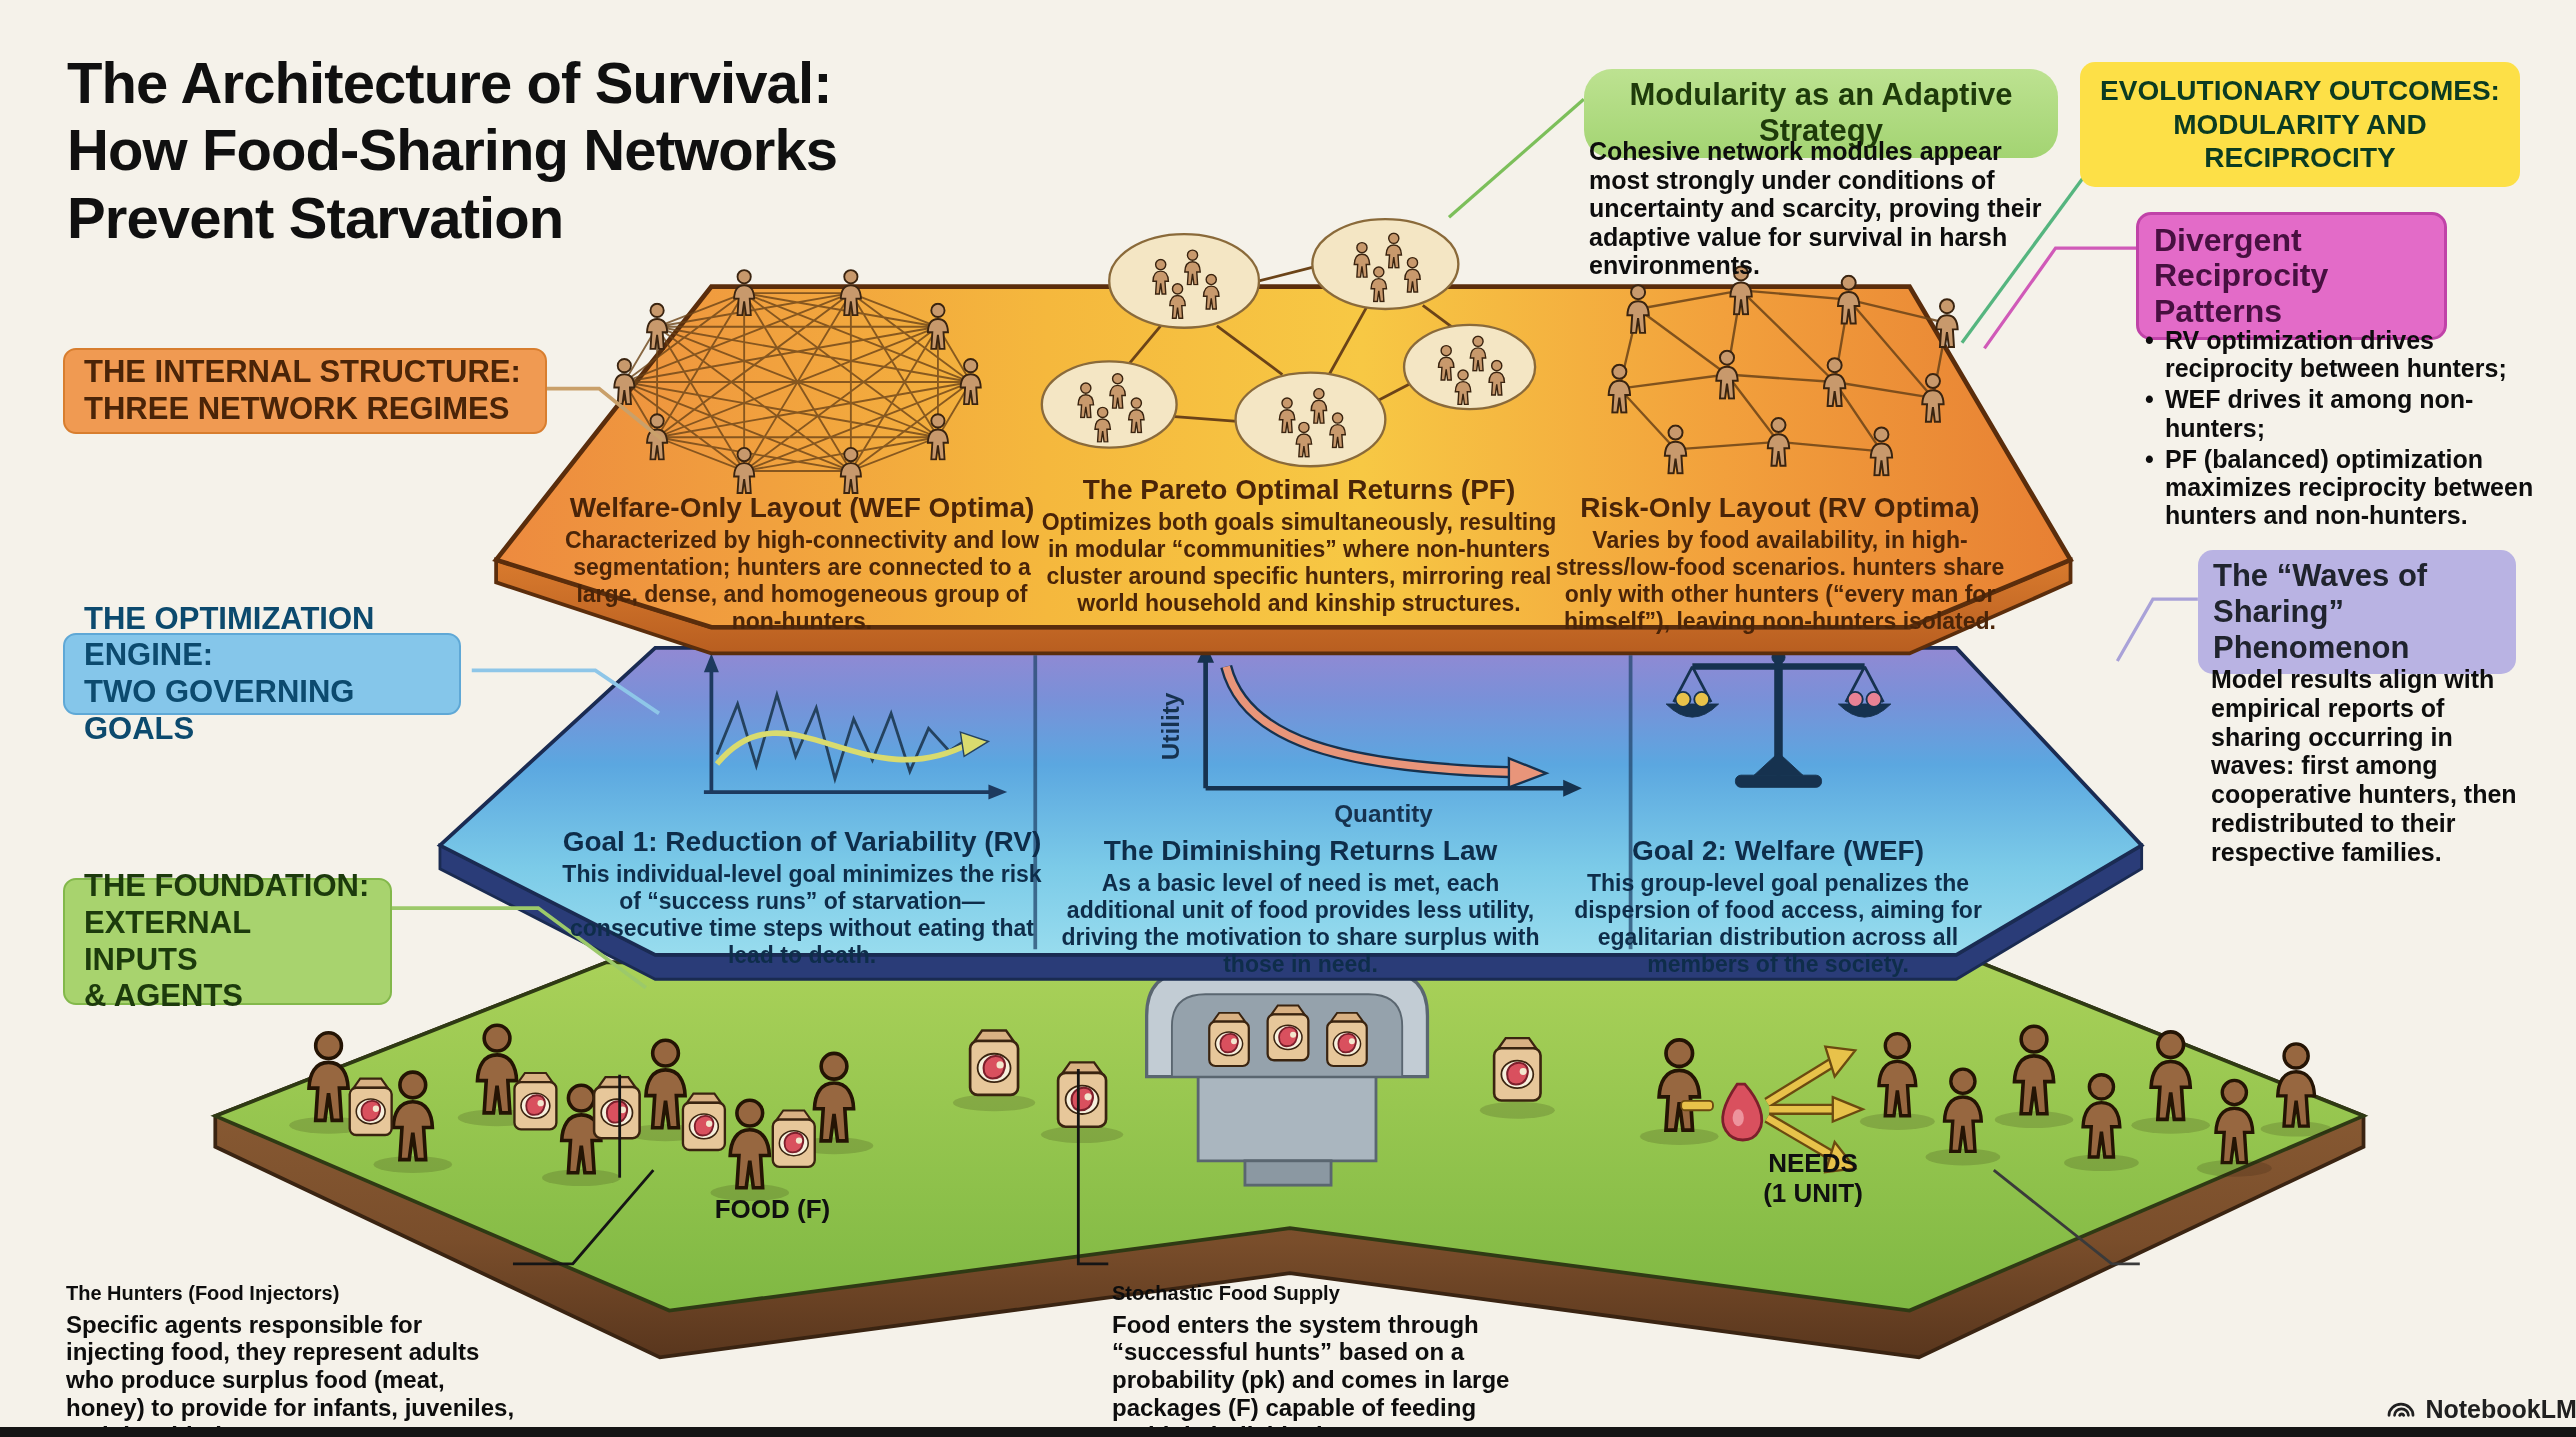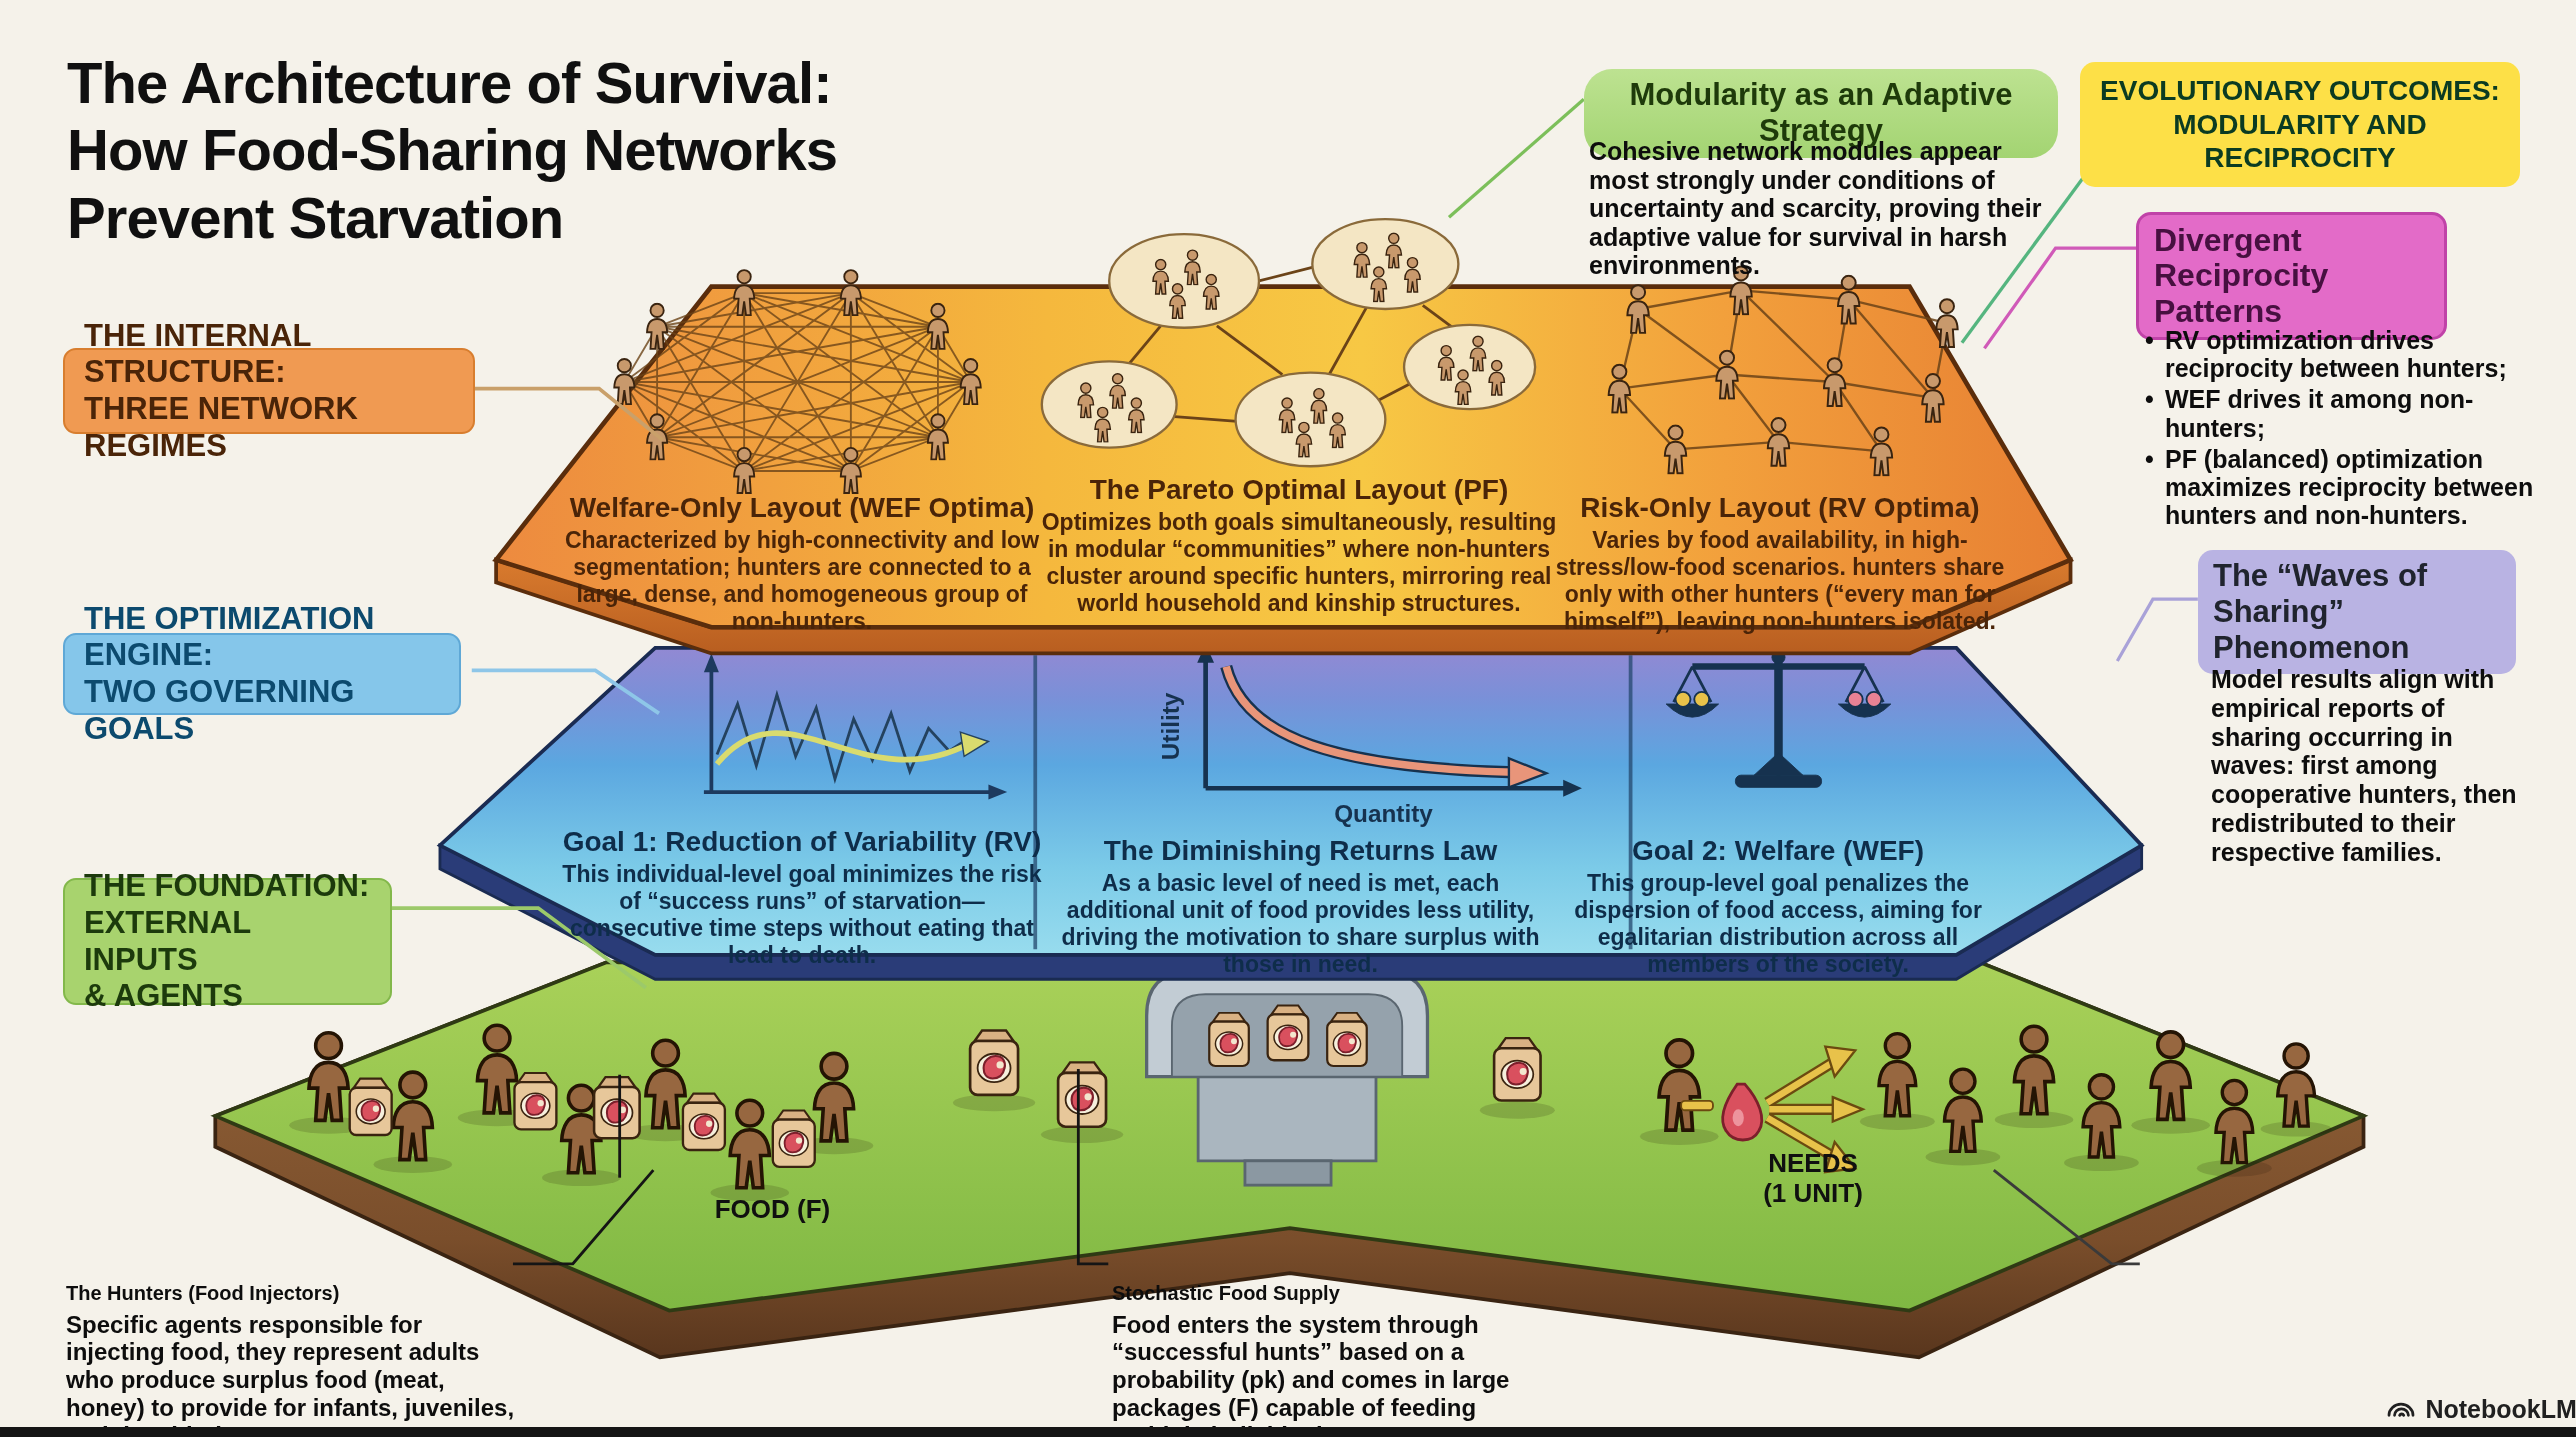--- a/index.html
+++ b/index.html
@@ -8,21 +8,21 @@
   #canvas{position:absolute;inset:0;}
   #scene{position:absolute;left:0;top:0;z-index:1;}
   .txt{position:absolute;z-index:2;}
   .pre{white-space:pre-line;}
 
   #page-title{left:67px;top:49px;width:955px;font-size:58px;line-height:1.16;
     font-weight:bold;color:#101010;letter-spacing:-0.9px;}
 
   .badge{position:absolute;z-index:2;font-weight:bold;font-size:31px;line-height:1.18;
     border-radius:13px;display:flex;align-items:center;padding:9.4px 19px;box-sizing:border-box;}
-  #badge-internal{left:63px;top:348px;width:412px;height:86px;background:#F09A52;
+  #badge-internal{left:63px;top:348px;width:484px;height:86px;background:#F09A52;
     border:2.8px solid #D87E2F;color:#4A2408;}
   #badge-engine{left:63px;top:633px;width:398px;height:82px;background:#85C6EA;
     border:2.8px solid #5FA8D6;color:#0c4a6e;}
   #badge-foundation{left:63px;top:878px;width:329px;height:127px;background:#A8D36E;
     border:2.8px solid #83B84B;color:#1C3A0C;}
 
   #modularity-title{left:1584px;top:69px;width:474px;background:linear-gradient(#BDE291,#A3D472);
     border-radius:28px;padding:8.4px 20.6px;box-sizing:border-box;font-size:31px;font-weight:bold;
     color:#1E3A0A;text-align:center;}
   #modularity-body{left:1589px;top:137px;width:477px;font-size:25px;font-weight:bold;
@@ -373,21 +373,21 @@
 
 <div class="txt pre" id="waves-title">The “Waves of Sharing”
 Phenomenon</div>
 <div class="txt" id="waves-body">Model results align with empirical reports of sharing occurring in waves: first among cooperative hunters, then redistributed to their respective families.</div>
 
 <div class="layer-caption cap-orange" id="cap-welfare">
   <div class="cap-title">Welfare-Only Layout (WEF Optima)</div>
   <div class="cap-body">Characterized by high-connectivity and low segmentation; hunters are connected to a large, dense, and homogeneous group of non-hunters.</div>
 </div>
 <div class="layer-caption cap-orange" id="cap-pareto">
-  <div class="cap-title">The Pareto Optimal Layout (PF)</div>
+  <div class="cap-title">The Pareto Optimal Returns (PF)</div>
   <div class="cap-body">Optimizes both goals simultaneously, resulting in modular “communities” where non-hunters cluster around specific hunters, mirroring real world household and kinship structures.</div>
 </div>
 <div class="layer-caption cap-orange" id="cap-risk">
   <div class="cap-title">Risk-Only Layout (RV Optima)</div>
   <div class="cap-body">Varies by food availability, in high-stress/low-food scenarios. hunters share only with other hunters (“every man for himself”), leaving non-hunters isolated.</div>
 </div>
 
 <div class="layer-caption cap-blue" id="cap-goal1">
   <div class="cap-title">Goal 1: Reduction of Variability (RV)</div>
   <div class="cap-body">This individual-level goal minimizes the risk of “success runs” of starvation—consecutive time steps without eating that lead to death.</div>

